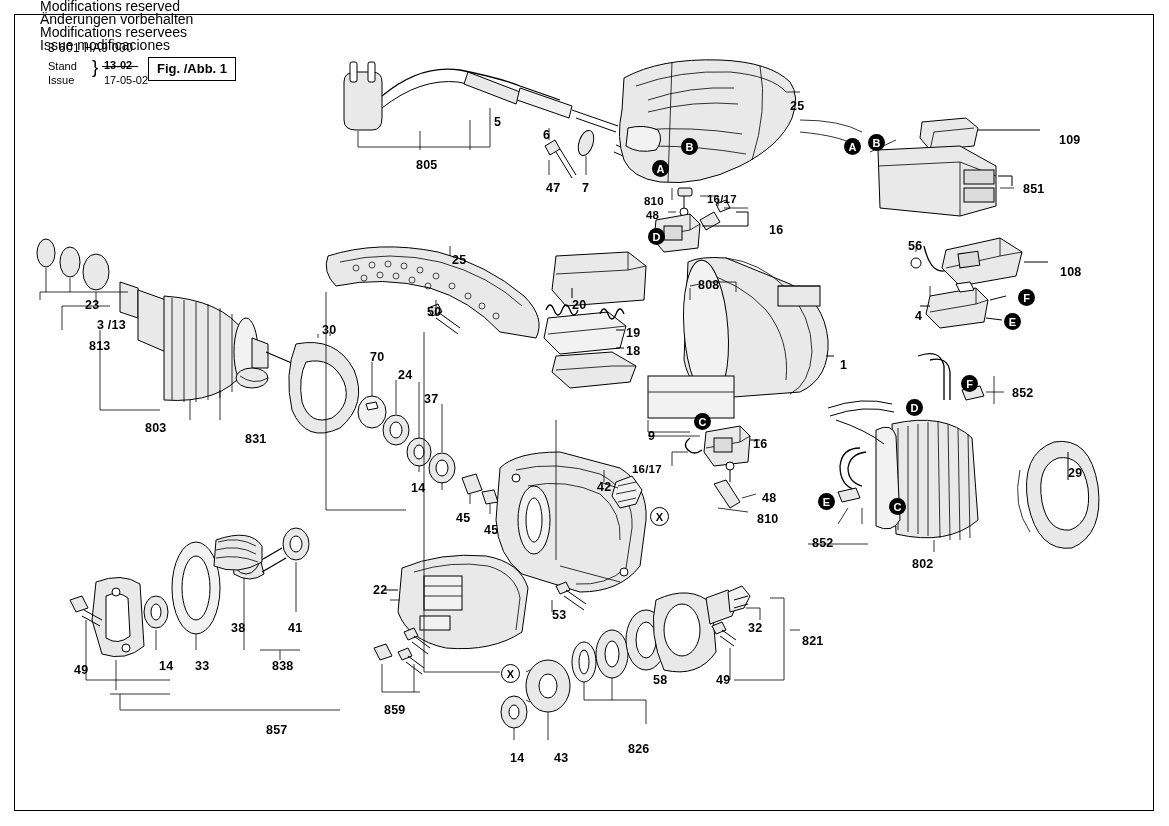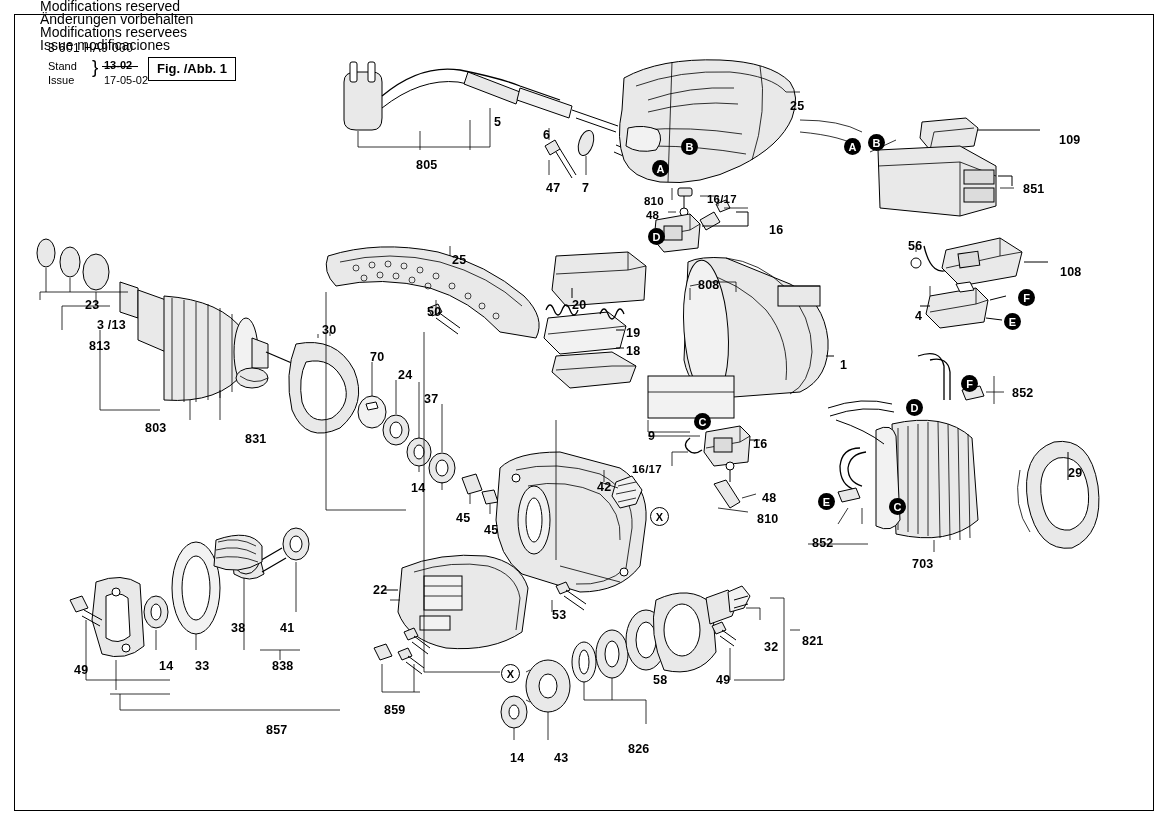--- a/index.html
+++ b/index.html
@@ -428,31 +428,31 @@
   <div class="lbl" style="left:456px;top:511px;">45</div>
   <div class="lbl" style="left:484px;top:523px;">45</div>
   <div class="lbl" style="left:597px;top:480px;">42</div>
   <div class="lbl" style="left:648px;top:429px;">9</div>
   <div class="lbl sm" style="left:632px;top:463px;">16/17</div>
   <div class="lbl" style="left:753px;top:437px;">16</div>
   <div class="lbl" style="left:762px;top:491px;">48</div>
   <div class="lbl" style="left:757px;top:512px;">810</div>
   <div class="lbl" style="left:1012px;top:386px;">852</div>
   <div class="lbl" style="left:812px;top:536px;">852</div>
-  <div class="lbl" style="left:912px;top:557px;">703</div>
+  <div class="lbl" style="left:912px;top:557px;">802</div>
   <div class="lbl" style="left:1068px;top:466px;">29</div>
   <div class="lbl" style="left:373px;top:583px;">22</div>
   <div class="lbl" style="left:552px;top:608px;">53</div>
-  <div class="lbl" style="left:748px;top:640px;margin-left:16px;">32</div>
+  <div class="lbl" style="left:748px;top:621px;">32</div>
   <div class="lbl" style="left:802px;top:634px;">821</div>
   <div class="lbl" style="left:74px;top:663px;">49</div>
   <div class="lbl" style="left:159px;top:659px;">14</div>
   <div class="lbl" style="left:195px;top:659px;">33</div>
   <div class="lbl" style="left:231px;top:621px;">38</div>
-  <div class="lbl" style="left:280px;top:621px;">41</div>
+  <div class="lbl" style="left:288px;top:621px;">41</div>
   <div class="lbl" style="left:272px;top:659px;">838</div>
   <div class="lbl" style="left:384px;top:703px;">859</div>
   <div class="lbl" style="left:266px;top:723px;">857</div>
   <div class="lbl" style="left:510px;top:751px;">14</div>
   <div class="lbl" style="left:554px;top:751px;">43</div>
   <div class="lbl" style="left:628px;top:742px;">826</div>
   <div class="lbl" style="left:653px;top:673px;">58</div>
   <div class="lbl" style="left:716px;top:673px;">49</div>
 
   <div class="circ" style="left:652px;top:160px;">A</div>

